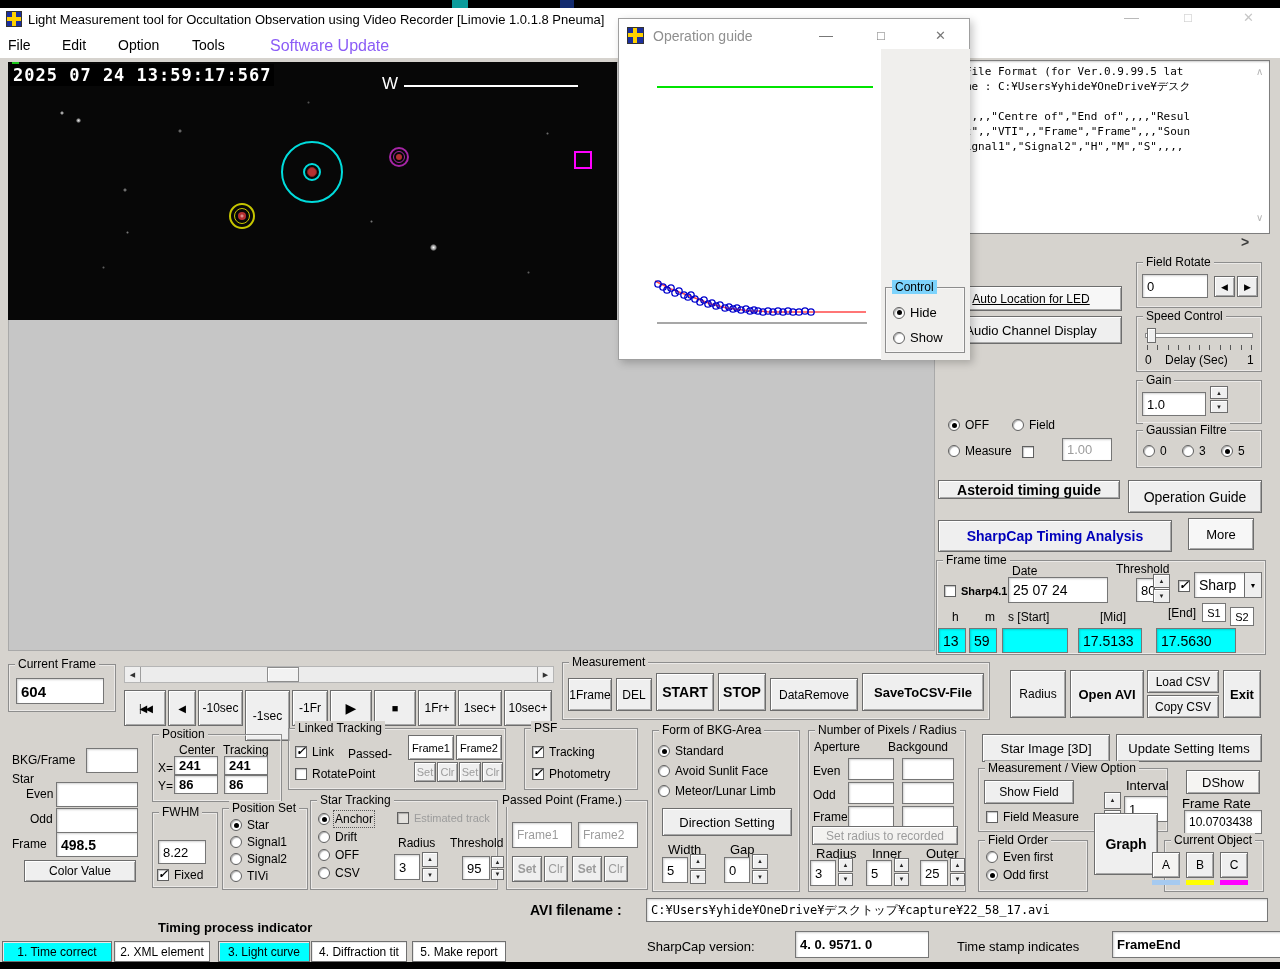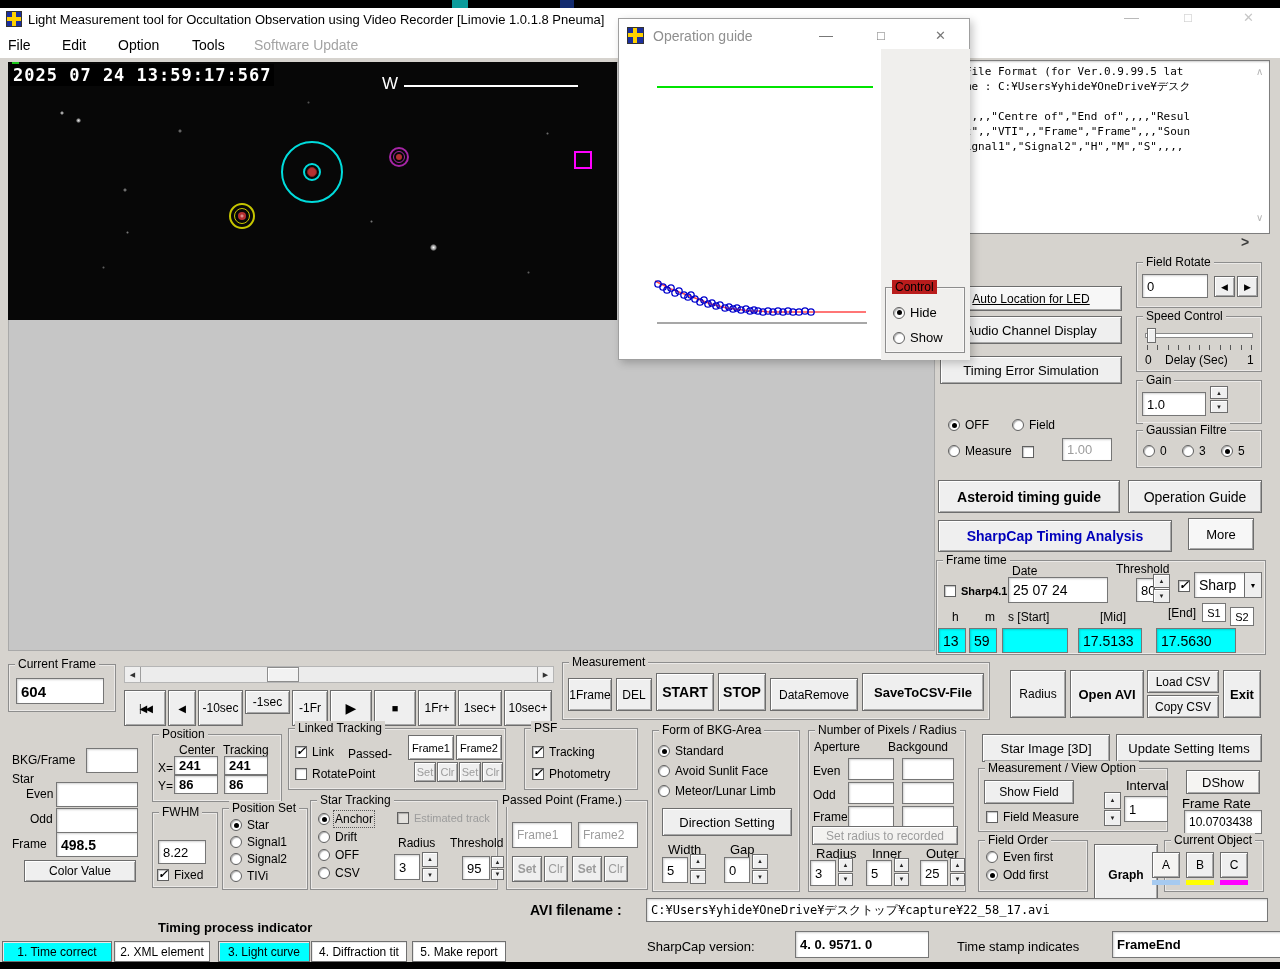--- a/index.html
+++ b/index.html
@@ -51,21 +51,21 @@
   <div class="lbl" style="left:28px;top:12px;font-size:13px">Light Measurement tool for Occultation Observation using Video Recorder [Limovie 1.0.1.8 Pneuma]</div>
   <div class="lbl" style="left:1124px;top:8px;font-size:15px;color:#b9b9b9">—</div>
   <div class="lbl" style="left:1184px;top:10px;font-size:13px;color:#c6c6c6">□</div>
   <div class="lbl" style="left:1243px;top:10px;font-size:13px;color:#c6c6c6">✕</div>
 
   <div class="abs" style="left:0;top:30px;width:1280px;height:28px;background:#fff"></div>
   <div class="lbl" style="left:8px;top:37px;font-size:14px">File</div>
   <div class="lbl" style="left:62px;top:37px;font-size:14px">Edit</div>
   <div class="lbl" style="left:118px;top:37px;font-size:14px">Option</div>
   <div class="lbl" style="left:192px;top:37px;font-size:14px">Tools</div>
-  <div class="lbl" style="left:254px;top:37px;font-size:14px;color:#a3a3a3">Software Update</div>
+  <div class="lbl" style="left:270px;top:37px;font-size:16px;color:#8b5cf6">Software Update</div>
 
   <div class="abs" style="left:8px;top:62px;width:927px;height:589px;background:#c6c6c6;border:1px solid #a9a9a9"></div>
   <div class="abs" style="left:8px;top:62px;width:609px;height:258px;background:#070707;overflow:hidden">
     <div class="abs" style="left:4px;top:0;width:7px;height:2px;background:#19c519"></div>
     <div class="mono b" style="position:absolute;left:2px;top:2px;color:#fff;font-size:17px;letter-spacing:1px;background:#000;padding:1px 3px">2025 07 24 13:59:17:567</div>
     <div class="lbl" style="left:374px;top:12px;color:#fff;font-size:17px">W</div>
     <div class="abs" style="left:396px;top:23px;width:174px;height:2px;background:#fff"></div>
 
     <div class="ring" style="left:273px;top:79px;width:62px;height:62px;border:2px solid #00dcdc"></div>
     <div class="ring" style="left:295px;top:101px;width:18px;height:18px;border:2px solid #00dcdc"></div>
@@ -109,23 +109,20 @@
   <div class="fld" style="left:1142px;top:274px;width:66px;height:24px">0</div>
   <div class="btn" style="left:1214px;top:276px;width:21px;height:21px;font-size:9px">◀</div>
   <div class="btn" style="left:1237px;top:276px;width:21px;height:21px;font-size:9px">▶</div>
 
   <div class="btn" style="left:940px;top:286px;width:182px;height:25px;background:#f7f7f7">
       <span style="text-decoration:underline">Auto Location for LED</span>
     </div>
   <div class="btn" style="left:940px;top:316px;width:182px;height:28px;font-size:13px">
       <span>Audio Channel Display</span>
     </div>
-  <div class="btn" style="left:940px;top:356px;width:182px;height:28px;font-size:13px">
-      <span>Timing Error Simulation</span>
-    </div>
 
   <div class="gb" style="left:1136px;top:316px;width:126px;height:56px">
     <span class="gb-lbl">Speed Control</span>
     <div class="abs" style="left:8px;top:16px;width:108px;height:5px;background:#fff;border:1px solid #8a8a8a"></div>
     <div class="abs" style="left:10px;top:11px;width:9px;height:15px;background:#efefef;border:1px solid #6d6d6d;box-shadow:inset 1px 1px 0 #fff"></div>
     <div class="abs" style="left:10px;top:28px;width:105px;height:5px;background:repeating-linear-gradient(90deg,#555 0 1px,transparent 1px 10.4px)"></div>
     <span class="lbl" style="left:8px;top:36px">0</span>
     <span class="lbl" style="left:28px;top:36px">Delay (Sec)</span>
     <span class="lbl" style="left:110px;top:36px">1</span>
   </div>
@@ -165,21 +162,21 @@
     </div>
   <div class="radio" style="left:1182px;top:444px">
       <i></i>
       <span>3</span>
     </div>
   <div class="radio on" style="left:1221px;top:444px">
       <i></i>
       <span>5</span>
     </div>
 
-  <div class="btn b" style="left:938px;top:480px;width:182px;height:33px;font-size:14px">
+  <div class="btn b" style="left:938px;top:480px;width:182px;height:19px;font-size:14px">
       <span>Asteroid timing guide</span>
     </div>
   <div class="btn" style="left:1128px;top:480px;width:134px;height:33px;font-size:14px">
       <span>Operation Guide</span>
     </div>
   <div class="btn b" style="left:938px;top:520px;width:234px;height:32px;font-size:14px;color:#0000bb">
       <span>SharpCap Timing Analysis</span>
     </div>
   <div class="btn" style="left:1188px;top:518px;width:66px;height:32px;background:#f7f7f7;font-size:13px">
       <span>More</span>
@@ -233,21 +230,21 @@
 
   <div class="btn" style="left:124px;top:690px;width:42px;height:36px;font-size:10px;letter-spacing:-2px">
       <span>|◀◀</span>
     </div>
   <div class="btn" style="left:168px;top:690px;width:28px;height:36px;font-size:10px">
       <span>◀</span>
     </div>
   <div class="btn" style="left:198px;top:690px;width:45px;height:36px">
       <span>-10sec</span>
     </div>
-  <div class="btn" style="left:245px;top:690px;width:45px;height:24px">
+  <div class="btn" style="left:245px;top:690px;width:45px;height:51px">
       <span>-1sec</span>
     </div>
   <div class="btn" style="left:292px;top:690px;width:36px;height:36px">
       <span>-1Fr</span>
     </div>
   <div class="btn" style="left:330px;top:690px;width:42px;height:36px;font-size:14px">
       <span>▶</span>
     </div>
   <div class="btn" style="left:374px;top:690px;width:42px;height:36px;font-size:11px">
       <span>■</span>
@@ -554,21 +551,21 @@
   </div>
   <div class="radio" style="left:986px;top:850px">
       <i></i>
       <span>Even first</span>
     </div>
   <div class="radio on" style="left:986px;top:868px">
       <i></i>
       <span>Odd first</span>
     </div>
 
-  <div class="btn b" style="left:1094px;top:844px;width:64px;height:62px;font-size:12px">
+  <div class="btn b" style="left:1094px;top:813px;width:64px;height:62px;font-size:14px">
       <span>Graph</span>
     </div>
 
   <div class="gb" style="left:1164px;top:840px;width:100px;height:52px">
     <span class="gb-lbl">Current Object</span>
   </div>
   <div class="btn" style="left:1152px;top:852px;width:28px;height:26px;background:#f5f4f2">
       <span>A</span>
     </div>
   <div class="btn" style="left:1186px;top:852px;width:28px;height:26px">
@@ -649,21 +646,21 @@
         <circle cx="154" cy="293" r="3.2" stroke="#0000cc" stroke-width="1.3" fill="none"></circle>
         <circle cx="159" cy="292" r="3.2" stroke="#0000cc" stroke-width="1.3" fill="none"></circle>
         <circle cx="164" cy="293" r="3.2" stroke="#0000cc" stroke-width="1.3" fill="none"></circle>
         <circle cx="169" cy="292" r="3.2" stroke="#0000cc" stroke-width="1.3" fill="none"></circle>
         <circle cx="174" cy="293" r="3.2" stroke="#0000cc" stroke-width="1.3" fill="none"></circle>
         <circle cx="180" cy="293" r="3.2" stroke="#0000cc" stroke-width="1.3" fill="none"></circle>
         <circle cx="186" cy="292" r="3.2" stroke="#0000cc" stroke-width="1.3" fill="none"></circle>
         <circle cx="192" cy="293" r="3.2" stroke="#0000cc" stroke-width="1.3" fill="none"></circle>
       </svg>
     <div class="gb" style="left:266px;top:268px;width:80px;height:66px;background:#f0efed">
-      <span class="gb-lbl" style="background:#b91c1c">Control</span>
+      <span class="gb-lbl" style="background:#7dd3fc">Control</span>
     </div>
     <div class="radio on" style="left:274px;top:286px;font-size:13px">
         <i></i>
         <span>Hide</span>
       </div>
     <div class="radio" style="left:274px;top:311px;font-size:13px">
         <i></i>
         <span>Show</span>
       </div>
   </div>

